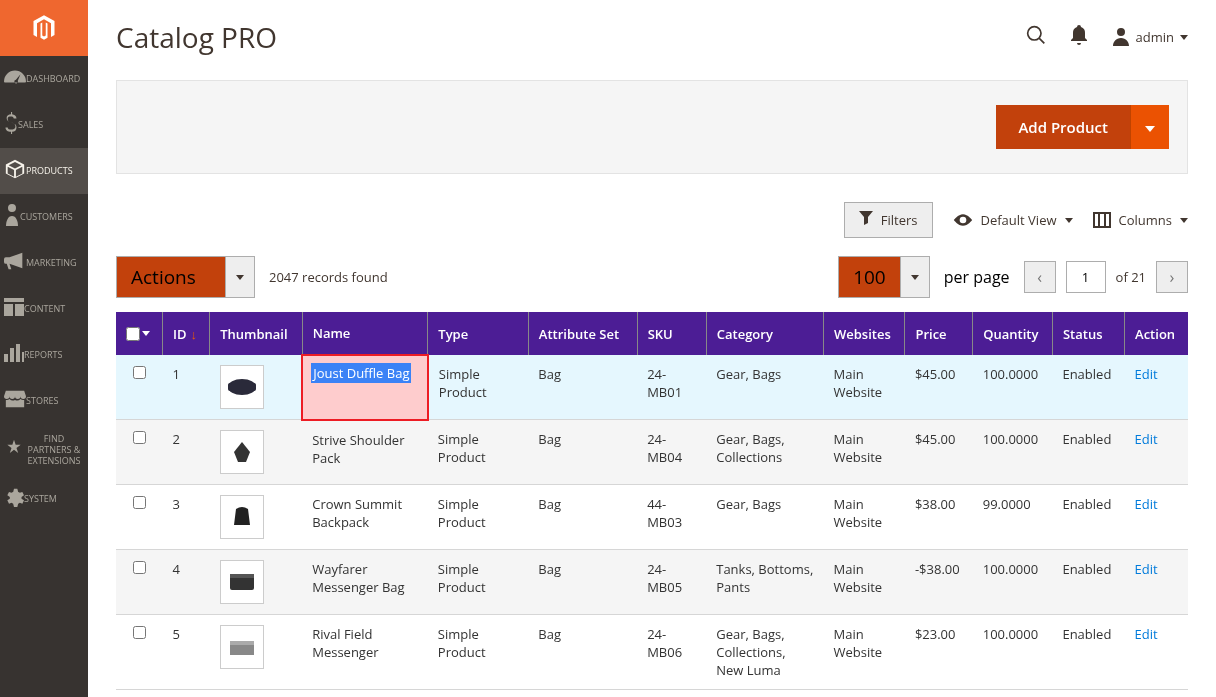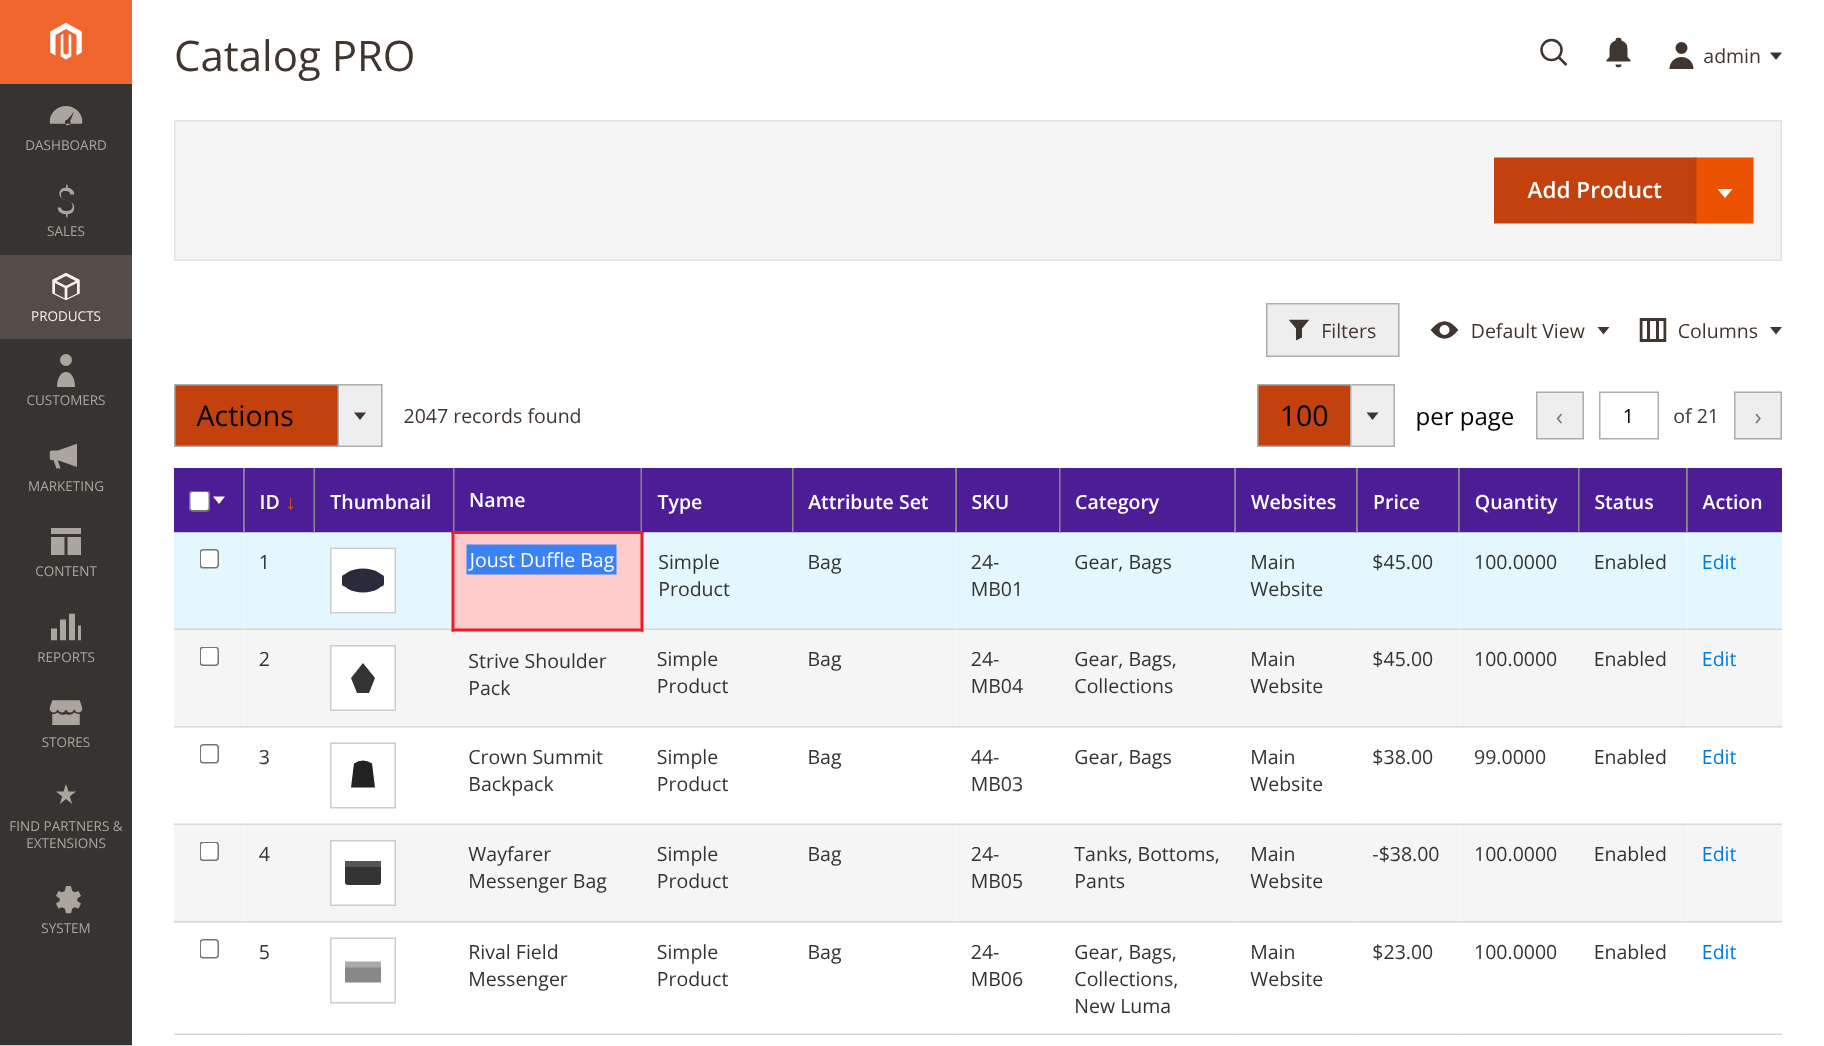--- a/index.html
+++ b/index.html
@@ -1,34 +1,34 @@
 <!DOCTYPE html>
 <html><head>
 <meta charset="utf-8">
 <style>
 *{box-sizing:border-box;margin:0;padding:0;font-family:'Open Sans',Arial,sans-serif}
 body{display:flex;background:#fff;height:697px;overflow:hidden}
 .sidebar{width:88px;background:#373330;display:flex;flex-direction:column;align-items:center;flex-shrink:0}
 .logo{width:88px;height:56px;background:#ef672f;display:flex;align-items:center;justify-content:center}
 .logo svg{width:28px;height:28px}
-.nav-item{width:88px;padding:10px 4px;display:flex;flex-direction:column;align-items:center;color:#aaa69d;font-size:9px;text-align:center;cursor:pointer;line-height:1.2}
+.nav-item{width:88px;padding:10px 4px;display:flex;flex-direction:row;align-items:center;color:#aaa69d;font-size:9px;text-align:center;cursor:pointer;line-height:1.2}
 .nav-item.active{background:#524d49;color:#f7f3eb}
 .nav-item .icon{height:22px;display:flex;align-items:center;justify-content:center;margin-bottom:4px}
 .main{flex:1;padding:0 28px;overflow:auto}
 .header{display:flex;align-items:center;padding:18px 0 8px}
 .page-title{font-size:28px;font-weight:400;color:#41362f;flex:1}
 .header-icons{display:flex;align-items:center;gap:24px}
 .header-icons .hi{color:#41362f;cursor:pointer}
 .user-box{display:flex;align-items:center;gap:6px;color:#41362f;font-size:13px}
 .action-bar{background:#f5f5f5;border:1px solid #e3e3e3;padding:24px 18px;margin-top:16px;display:flex;justify-content:flex-end}
 .btn-primary{background:#c2410c;color:#fff;border:none;padding:12px 22px;font-size:15px;cursor:pointer;font-weight:600}
 .btn-caret{background:#eb5202;color:#fff;border:none;border-left:1px solid #c04300;padding:12px 14px;cursor:pointer}
 .toolbar-row{display:flex;align-items:center;margin-top:28px;gap:20px}
 .toolbar-row .spacer{flex:1}
-.btn-box{border:1px solid #adadad;background:#eee;padding:8px 14px;display:flex;align-items:center;gap:8px;cursor:pointer;font-size:13px;color:#41362f}
+.btn-box{border:1px solid #adadad;background:#eee;padding:8px 14px;display:flex;align-items:flex-start;gap:8px;cursor:pointer;font-size:13px;color:#41362f}
 .btn-flat{display:flex;align-items:center;gap:8px;cursor:pointer;font-size:13px;color:#41362f}
 .caret-down{width:0;height:0;border-left:4px solid transparent;border-right:4px solid transparent;border-top:5px solid #41362f;display:inline-block}
 .grid-controls{display:flex;align-items:center;margin-top:18px;gap:14px}
 .select-box{display:flex}
 .select-box .sel{border:1px solid #adadad;background:#c2410c;padding:7px 14px;font-size:19px;min-width:110px}
 .select-box .caret{border:1px solid #adadad;border-left:none;background:#eee;padding:7px 10px;cursor:pointer;display:flex;align-items:center}
 .records{font-size:13px;color:#41362f}
 .pager{display:flex;align-items:center;gap:10px;font-size:13px;color:#41362f}
 .pager input{width:40px;height:32px;border:1px solid #adadad;text-align:center;font-size:13px}
 .pager .nav-btn{width:32px;height:32px;border:1px solid #adadad;background:#eee;display:flex;align-items:center;justify-content:center;cursor:pointer;font-size:16px;color:#777}

